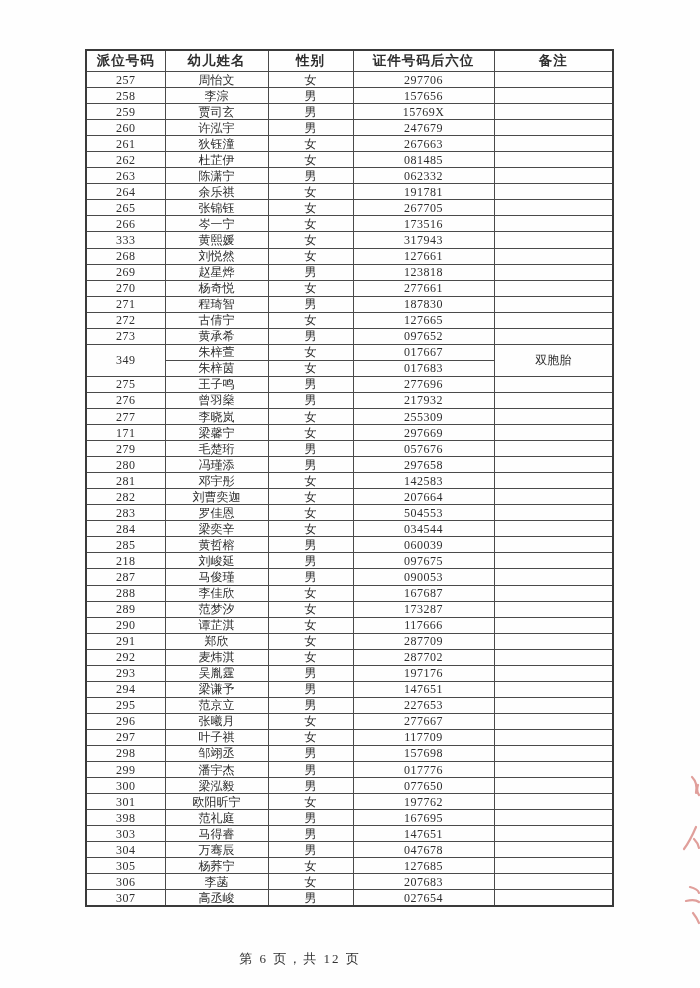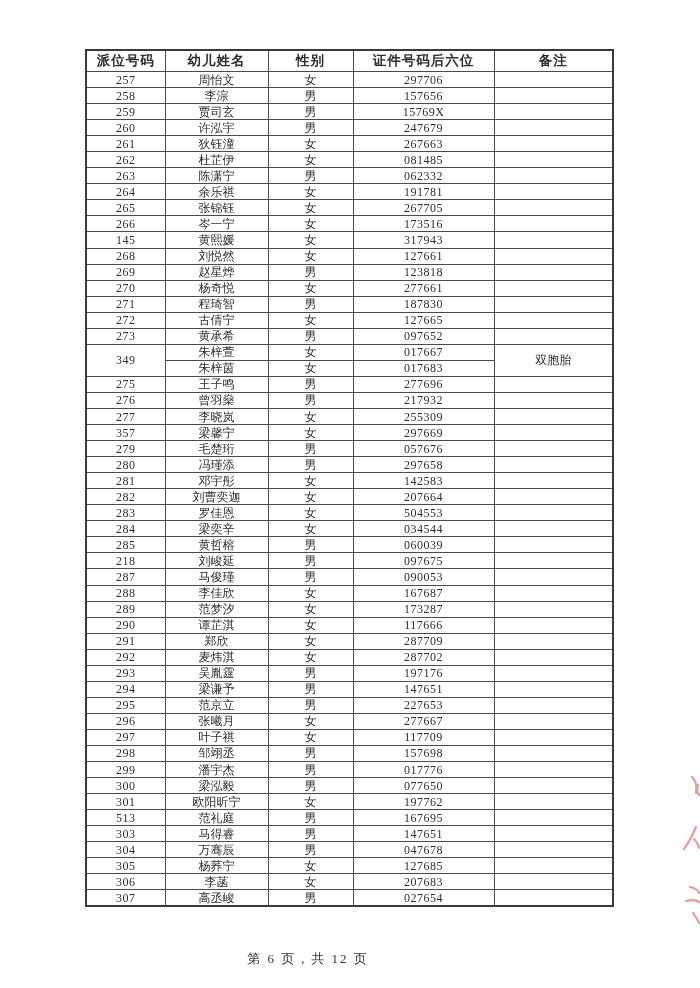--- a/index.html
+++ b/index.html
@@ -42,21 +42,21 @@
     height:15.05px;
     font-size:12px;
     line-height:1;
   }
   td[data-name="cell-number"], td[data-name="cell-id"]{
     font-size:11.5px;
     letter-spacing:0.5px;
   }
   .footer{
     position:absolute;
-    left:16px;top:950px;
+    left:8px;top:950px;
     width:584px;
     text-align:center;
     font-size:13px;
     letter-spacing:2px;
     color:#333;
   }
   .seal{
     position:absolute;
     right:0;top:765px;
     width:22px;height:175px;
@@ -152,21 +152,21 @@
           <td data-name="cell-note"></td>
         </tr>
         <tr data-name="table-row">
           <td data-name="cell-number">266</td>
           <td data-name="cell-name">岑一宁</td>
           <td data-name="cell-gender">女</td>
           <td data-name="cell-id">173516</td>
           <td data-name="cell-note"></td>
         </tr>
         <tr data-name="table-row">
-          <td data-name="cell-number">145</td>
+          <td data-name="cell-number">333</td>
           <td data-name="cell-name">黄熙媛</td>
           <td data-name="cell-gender">女</td>
           <td data-name="cell-id">317943</td>
           <td data-name="cell-note"></td>
         </tr>
         <tr data-name="table-row">
           <td data-name="cell-number">268</td>
           <td data-name="cell-name">刘悦然</td>
           <td data-name="cell-gender">女</td>
           <td data-name="cell-id">127661</td>
@@ -234,21 +234,21 @@
           <td data-name="cell-note"></td>
         </tr>
         <tr data-name="table-row">
           <td data-name="cell-number">277</td>
           <td data-name="cell-name">李晓岚</td>
           <td data-name="cell-gender">女</td>
           <td data-name="cell-id">255309</td>
           <td data-name="cell-note"></td>
         </tr>
         <tr data-name="table-row">
-          <td data-name="cell-number">357</td>
+          <td data-name="cell-number">171</td>
           <td data-name="cell-name">梁馨宁</td>
           <td data-name="cell-gender">女</td>
           <td data-name="cell-id">297669</td>
           <td data-name="cell-note"></td>
         </tr>
         <tr data-name="table-row">
           <td data-name="cell-number">279</td>
           <td data-name="cell-name">毛楚珩</td>
           <td data-name="cell-gender">男</td>
           <td data-name="cell-id">057676</td>
@@ -402,21 +402,21 @@
           <td data-name="cell-note"></td>
         </tr>
         <tr data-name="table-row">
           <td data-name="cell-number">301</td>
           <td data-name="cell-name">欧阳昕宁</td>
           <td data-name="cell-gender">女</td>
           <td data-name="cell-id">197762</td>
           <td data-name="cell-note"></td>
         </tr>
         <tr data-name="table-row">
-          <td data-name="cell-number">513</td>
+          <td data-name="cell-number">398</td>
           <td data-name="cell-name">范礼庭</td>
           <td data-name="cell-gender">男</td>
           <td data-name="cell-id">167695</td>
           <td data-name="cell-note"></td>
         </tr>
         <tr data-name="table-row">
           <td data-name="cell-number">303</td>
           <td data-name="cell-name">马得睿</td>
           <td data-name="cell-gender">男</td>
           <td data-name="cell-id">147651</td>

